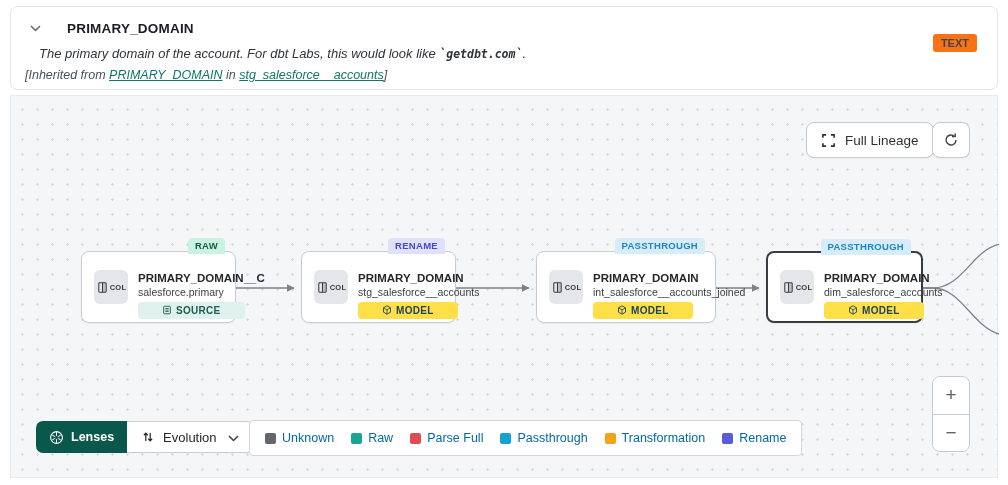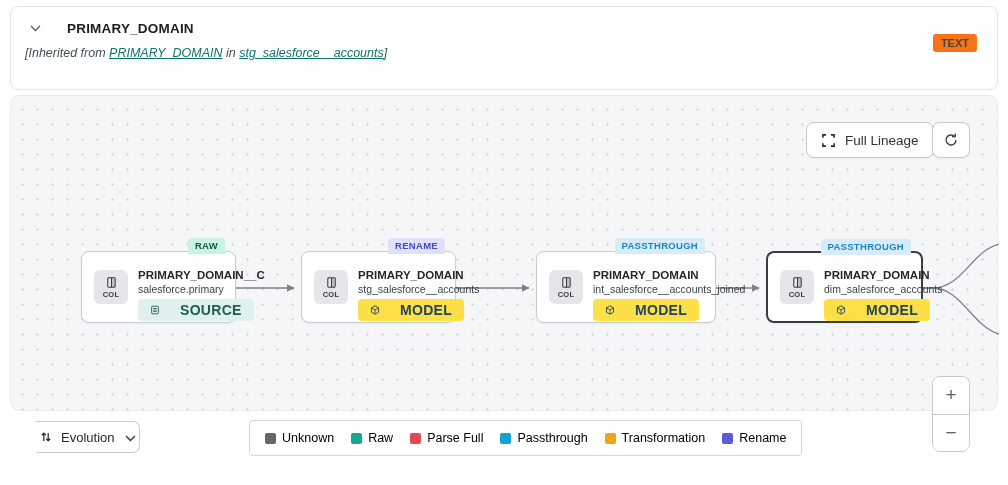--- a/index.html
+++ b/index.html
@@ -19,22 +19,22 @@
     background:#f97316; color:#40454c; font-size:11px; font-weight:bold;
     padding:3px 8px; border-radius:3px;
   }
   .desc-row { margin-top:7px; margin-left:14px; font-size:13px; font-style:italic; color:#2e333a; }
   .desc-code { font-family:"DejaVu Sans Mono",monospace; font-weight:bold; font-size:11.5px; }
   .inherit-row { margin-top:7px; font-size:12.5px; font-style:italic; color:#44505a; }
   .inherit-link { color:#0e7569; text-decoration:underline; cursor:pointer; }
 
   
   .canvas {
-    position:absolute; left:10px; top:95px; width:988px; height:316px;
-    background:#f5f6f8; border:1px solid #e8eaec; border-radius:10px;
+    position:absolute; left:10px; top:95px; width:988px; height:383px;
+    background:#f5f6f8; border:1px solid #e8eaec; border-radius:1px;
     background-image:radial-gradient(circle,#d7d9de 1px,transparent 1.3px);
     background-size:15px 15px; background-position:4px 6px;
   }
   svg.edges { position:absolute; left:0; top:0; width:988px; height:383px; pointer-events:none; }
 
   
   .full-lineage-btn {
     position:absolute; left:795px; top:26px; height:36px;
     display:flex; align-items:center; gap:9px; padding:0 14px;
     background:#fff; border:1px solid #c6c9ce; border-radius:8px;
@@ -63,55 +63,55 @@
     position:absolute; top:-14px; right:10px;
     font-size:9.5px; font-weight:bold; letter-spacing:.3px;
     padding:3px 7px; border-radius:4px 4px 0 0; line-height:1;
     border-bottom:none;
   }
   .badge--raw        { background:#c9f2e1; color:#15594d; }
   .badge--rename     { background:#dfe1fb; color:#4548c9; }
   .badge--passthrough{ background:#d7ebf8; color:#1a87c2; }
   .col-chip {
     width:34px; height:34px; flex:0 0 34px; background:#e4e6e9; border-radius:6px;
-    display:flex; flex-direction:column; align-items:center; justify-content:center;
+    display:flex; flex-direction:row; align-items:center; justify-content:center;
     gap:1px; color:#34383d; font-size:7.5px; font-weight:bold; letter-spacing:.3px;
   }
   .node-text { display:flex; flex-direction:column; min-width:0;margin-top:16px; }
   .node-title { font-size:11.5px; font-weight:600; color:#24272b; white-space:nowrap; }
   .node-sub   { font-size:10.5px; color:#3c4146; margin-top:2px; white-space:nowrap; }
   .node-tag {
-    margin-top:4px; display:inline-flex; align-items:center; gap:20px;
-    width:fit-content; padding:3px 12px; border-radius:4px;
-    font-size:14px; font-weight:bold; letter-spacing:.3px;
+    margin-top:4px; display:inline-flex; align-items:center; gap:4px;
+    width:fit-content; padding:3px 24px; border-radius:4px;
+    font-size:10px; font-weight:bold; letter-spacing:.3px;
   }
   .tag--source { background:#def1ed; color:#1d5c52; }
   .tag--model  { background:#fde047; color:#20445e; }
 
   
   .lens-group { position:absolute; left:25px; top:325px; height:32px; display:flex; }
   .lenses-btn {
     display:flex; align-items:center; gap:7px; padding:0 13px;
     background:#0a574b; color:#fff; font-size:12.5px; font-weight:bold;
     border-radius:7px 0 0 7px; cursor:pointer;
   }
   .evolution-btn {
-    display:flex; align-items:center; gap:8px; padding:0 3px;
+    display:flex; align-items:center; gap:8px; padding:0 14px;
     background:#fff; border:1px solid #c9ccd1; border-left:none;
     border-radius:0 7px 7px 0; font-size:13px; color:#24282d; cursor:pointer;
   }
   .evolution-btn .chev { color:#3c4146; margin-left:3px; }
 
   
   .legend {
     position:absolute; left:238px; top:324px; height:36px;
     display:flex; align-items:center; gap:17px; padding:0 15px;
     background:#fff; border:1px solid #d2d5d9; border-radius:4px;
   }
-  .legend-item { display:flex; align-items:center; gap:6px; font-size:12.5px; color:#000000; }
+  .legend-item { display:flex; align-items:center; gap:6px; font-size:12.5px; color:#0369a1; }
   .swatch { width:11px; height:11px; border-radius:2px; flex:0 0 11px; }
 
   
   .zoom-ctrl {
     position:absolute; left:921px; top:280px; width:38px; height:76px;
     background:#fff; border:1px solid #c6c9ce; border-radius:8px;
     display:flex; flex-direction:column; overflow:hidden;
   }
   .zoom-btn {
     flex:1; display:flex; align-items:center; justify-content:center;
@@ -125,20 +125,23 @@
 
 <div class="header">
   <div class="title-row">
     <span class="chevron-btn">
       <svg width="11" height="7" viewBox="0 0 11 7">
           <path d="M1 1l4.5 4.5L10 1" fill="none" stroke="currentColor" stroke-width="1.4"></path>
         </svg>
     </span>
     <span class="page-title">PRIMARY_DOMAIN</span>
     <span class="type-badge">TEXT</span>
+  </div>
+  <div class="desc-row">
+    <span>The primary domain of the account. For dbt Labs, this would look like </span><span class="desc-code">`getdbt.com`</span><span>.</span>
   </div>
   <div class="inherit-row">
     <span>[Inherited from </span><a class="inherit-link">PRIMARY_DOMAIN</a><span> in </span><a class="inherit-link">stg_salesforce__accounts</a><span>]</span>
   </div>
 </div>
 
 <div class="canvas">
 
   <svg class="edges">
     <defs>
@@ -256,20 +259,27 @@
         <svg width="10" height="10" viewBox="0 0 12 12">
             <path d="M6 1l4.2 2.4v5.2L6 11 1.8 8.6V3.4z" fill="none" stroke="currentColor" stroke-width="1.1"></path>
             <path d="M1.8 3.4L6 5.8l4.2-2.4M6 5.8V11" fill="none" stroke="currentColor" stroke-width="1"></path>
           </svg>
         <span>MODEL</span>
       </span>
     </span>
   </div>
 
   <div class="lens-group">
+    <div class="lenses-btn">
+      <svg width="15" height="15" viewBox="0 0 16 16">
+          <circle cx="8" cy="8" r="6.3" fill="none" stroke="currentColor" stroke-width="1.2"></circle>
+          <path d="M8 1.7v4.6M13.5 4.8L9.4 7.2M13.5 11.2L9.4 8.8M8 14.3V9.7M2.5 11.2l4.1-2.4M2.5 4.8l4.1 2.4" stroke="currentColor" stroke-width="1" fill="none"></path>
+        </svg>
+      <span>Lenses</span>
+    </div>
     <div class="evolution-btn">
       <svg width="14" height="14" viewBox="0 0 16 16">
           <path d="M5.5 12.5V4M3.3 6L5.5 3.6 7.7 6" fill="none" stroke="#24282d" stroke-width="1.4"></path>
           <path d="M10.5 3.5V12M8.3 10l2.2 2.4L12.7 10" fill="none" stroke="#24282d" stroke-width="1.4"></path>
         </svg>
       <span>Evolution</span>
       <span class="chev">
         <svg width="11" height="7" viewBox="0 0 11 7">
             <path d="M1 1l4.5 4.5L10 1" fill="none" stroke="currentColor" stroke-width="1.5"></path>
           </svg>

